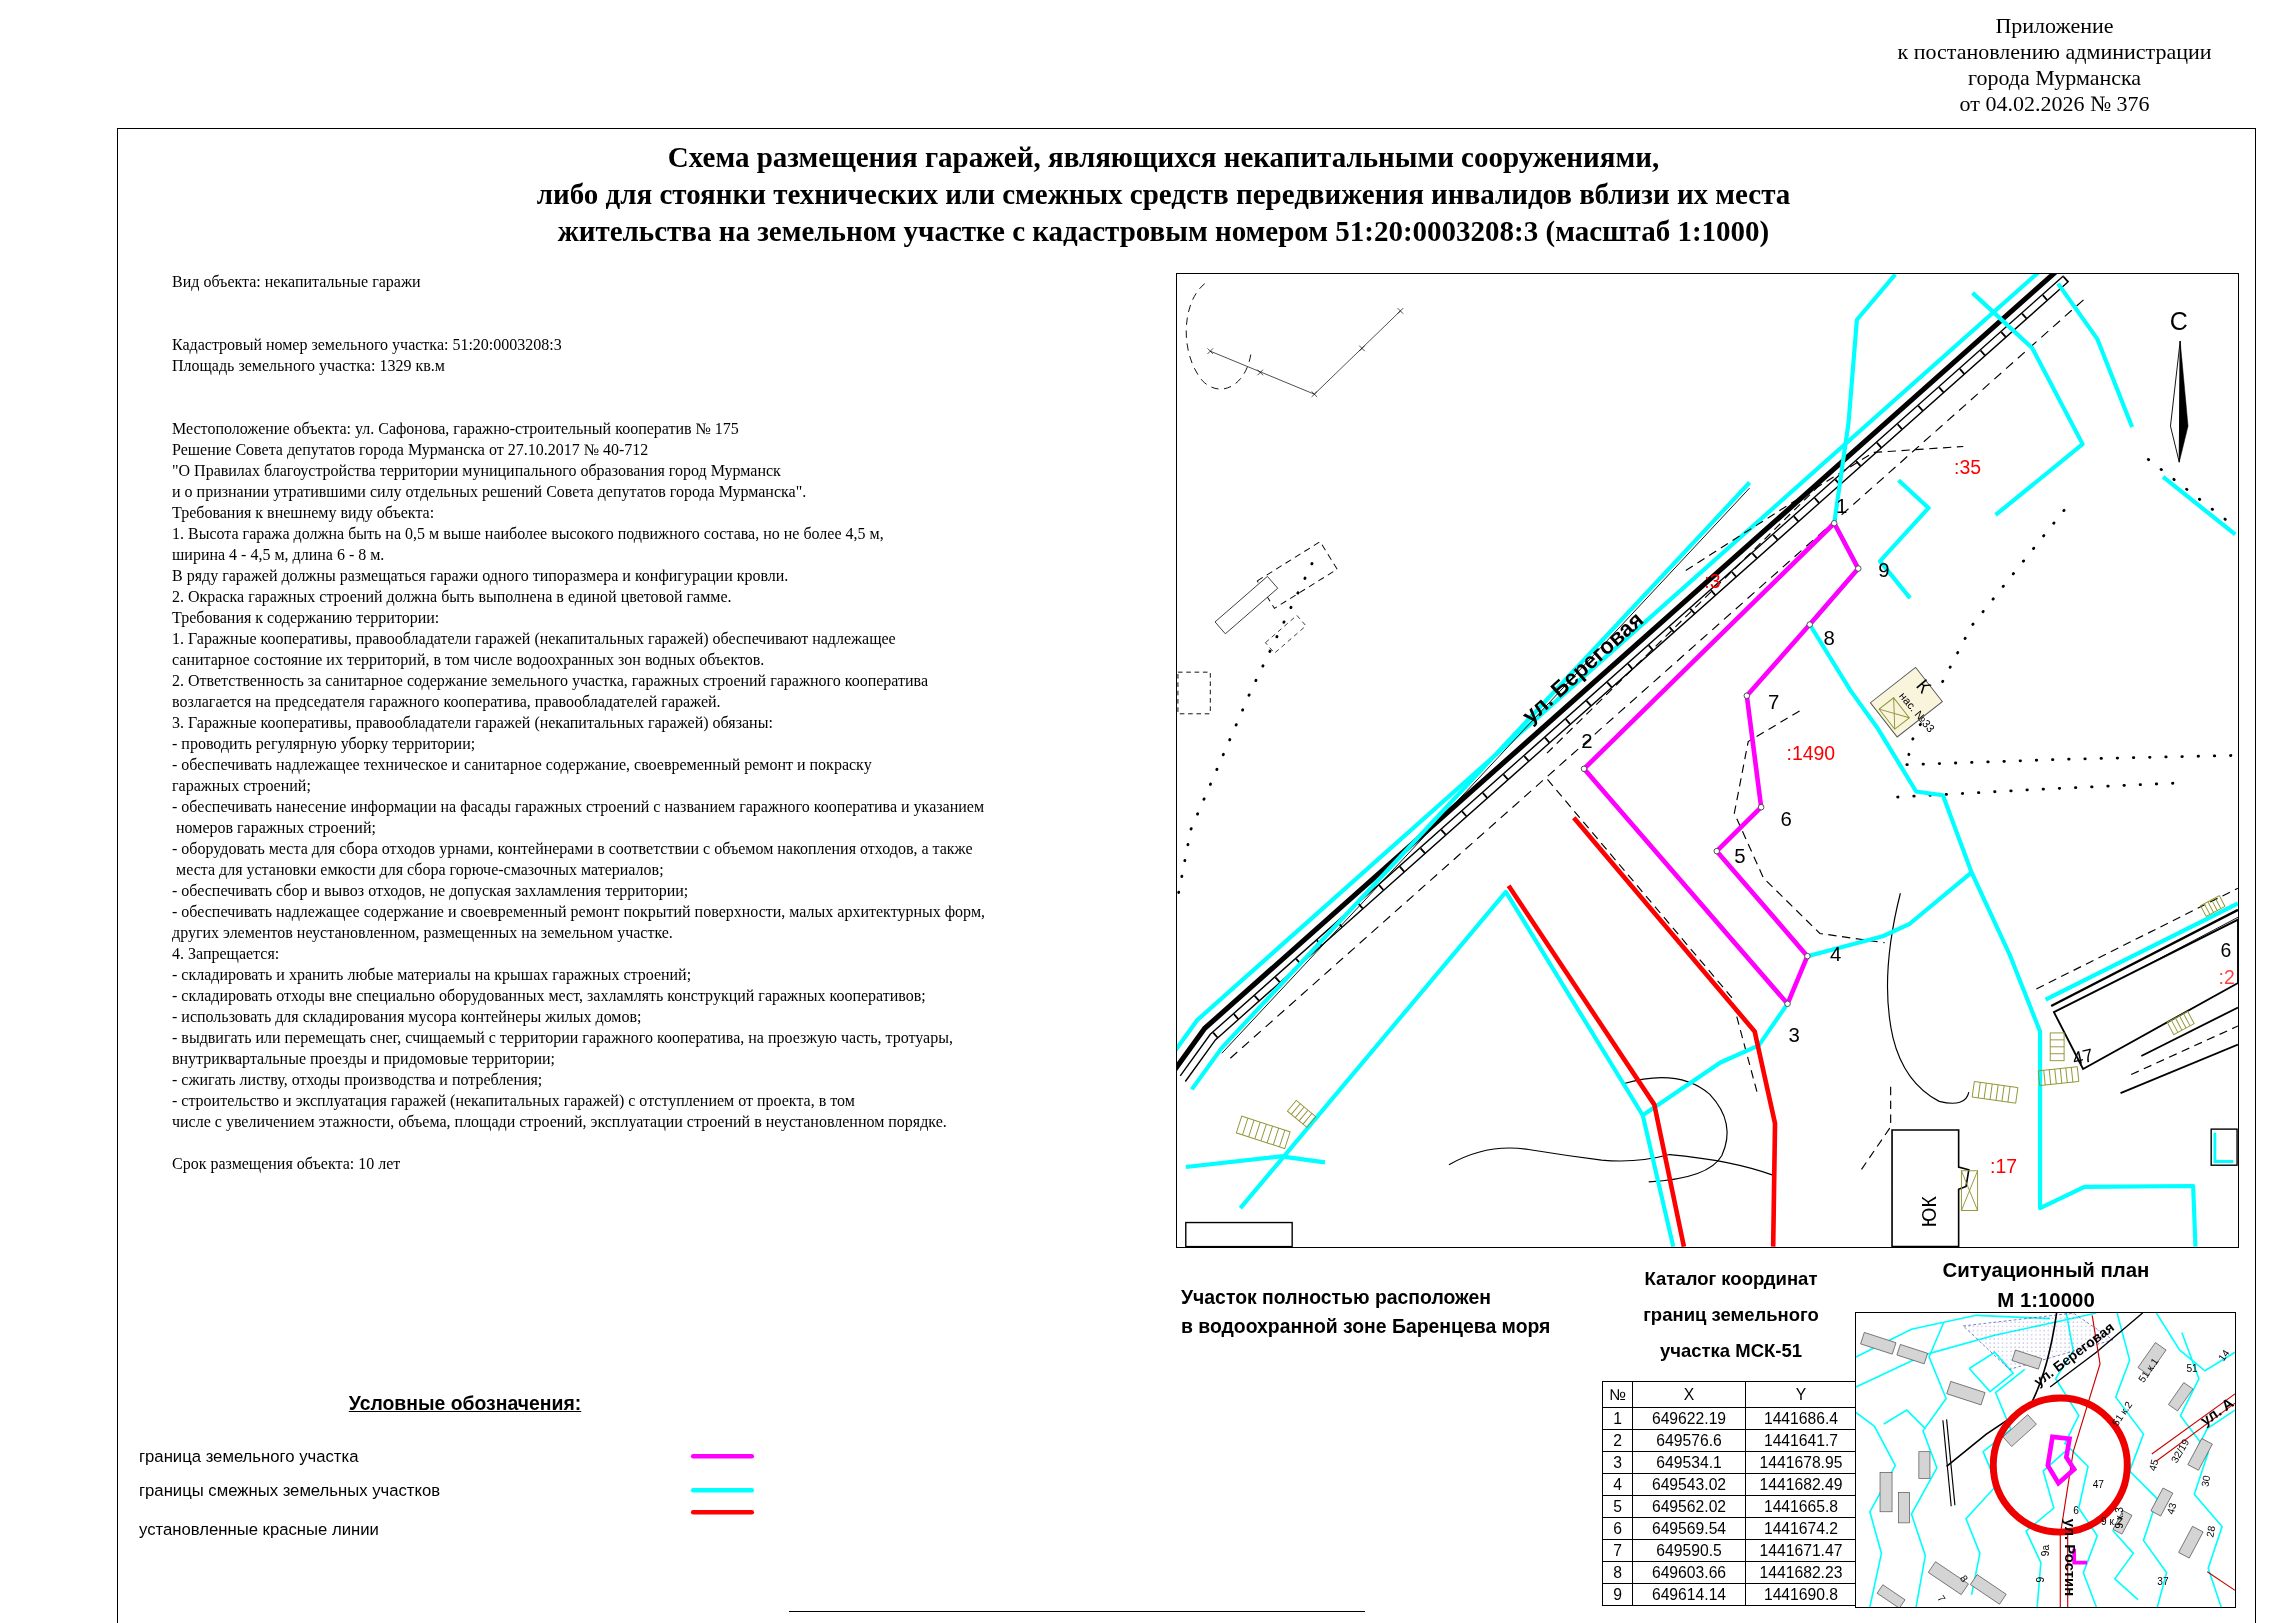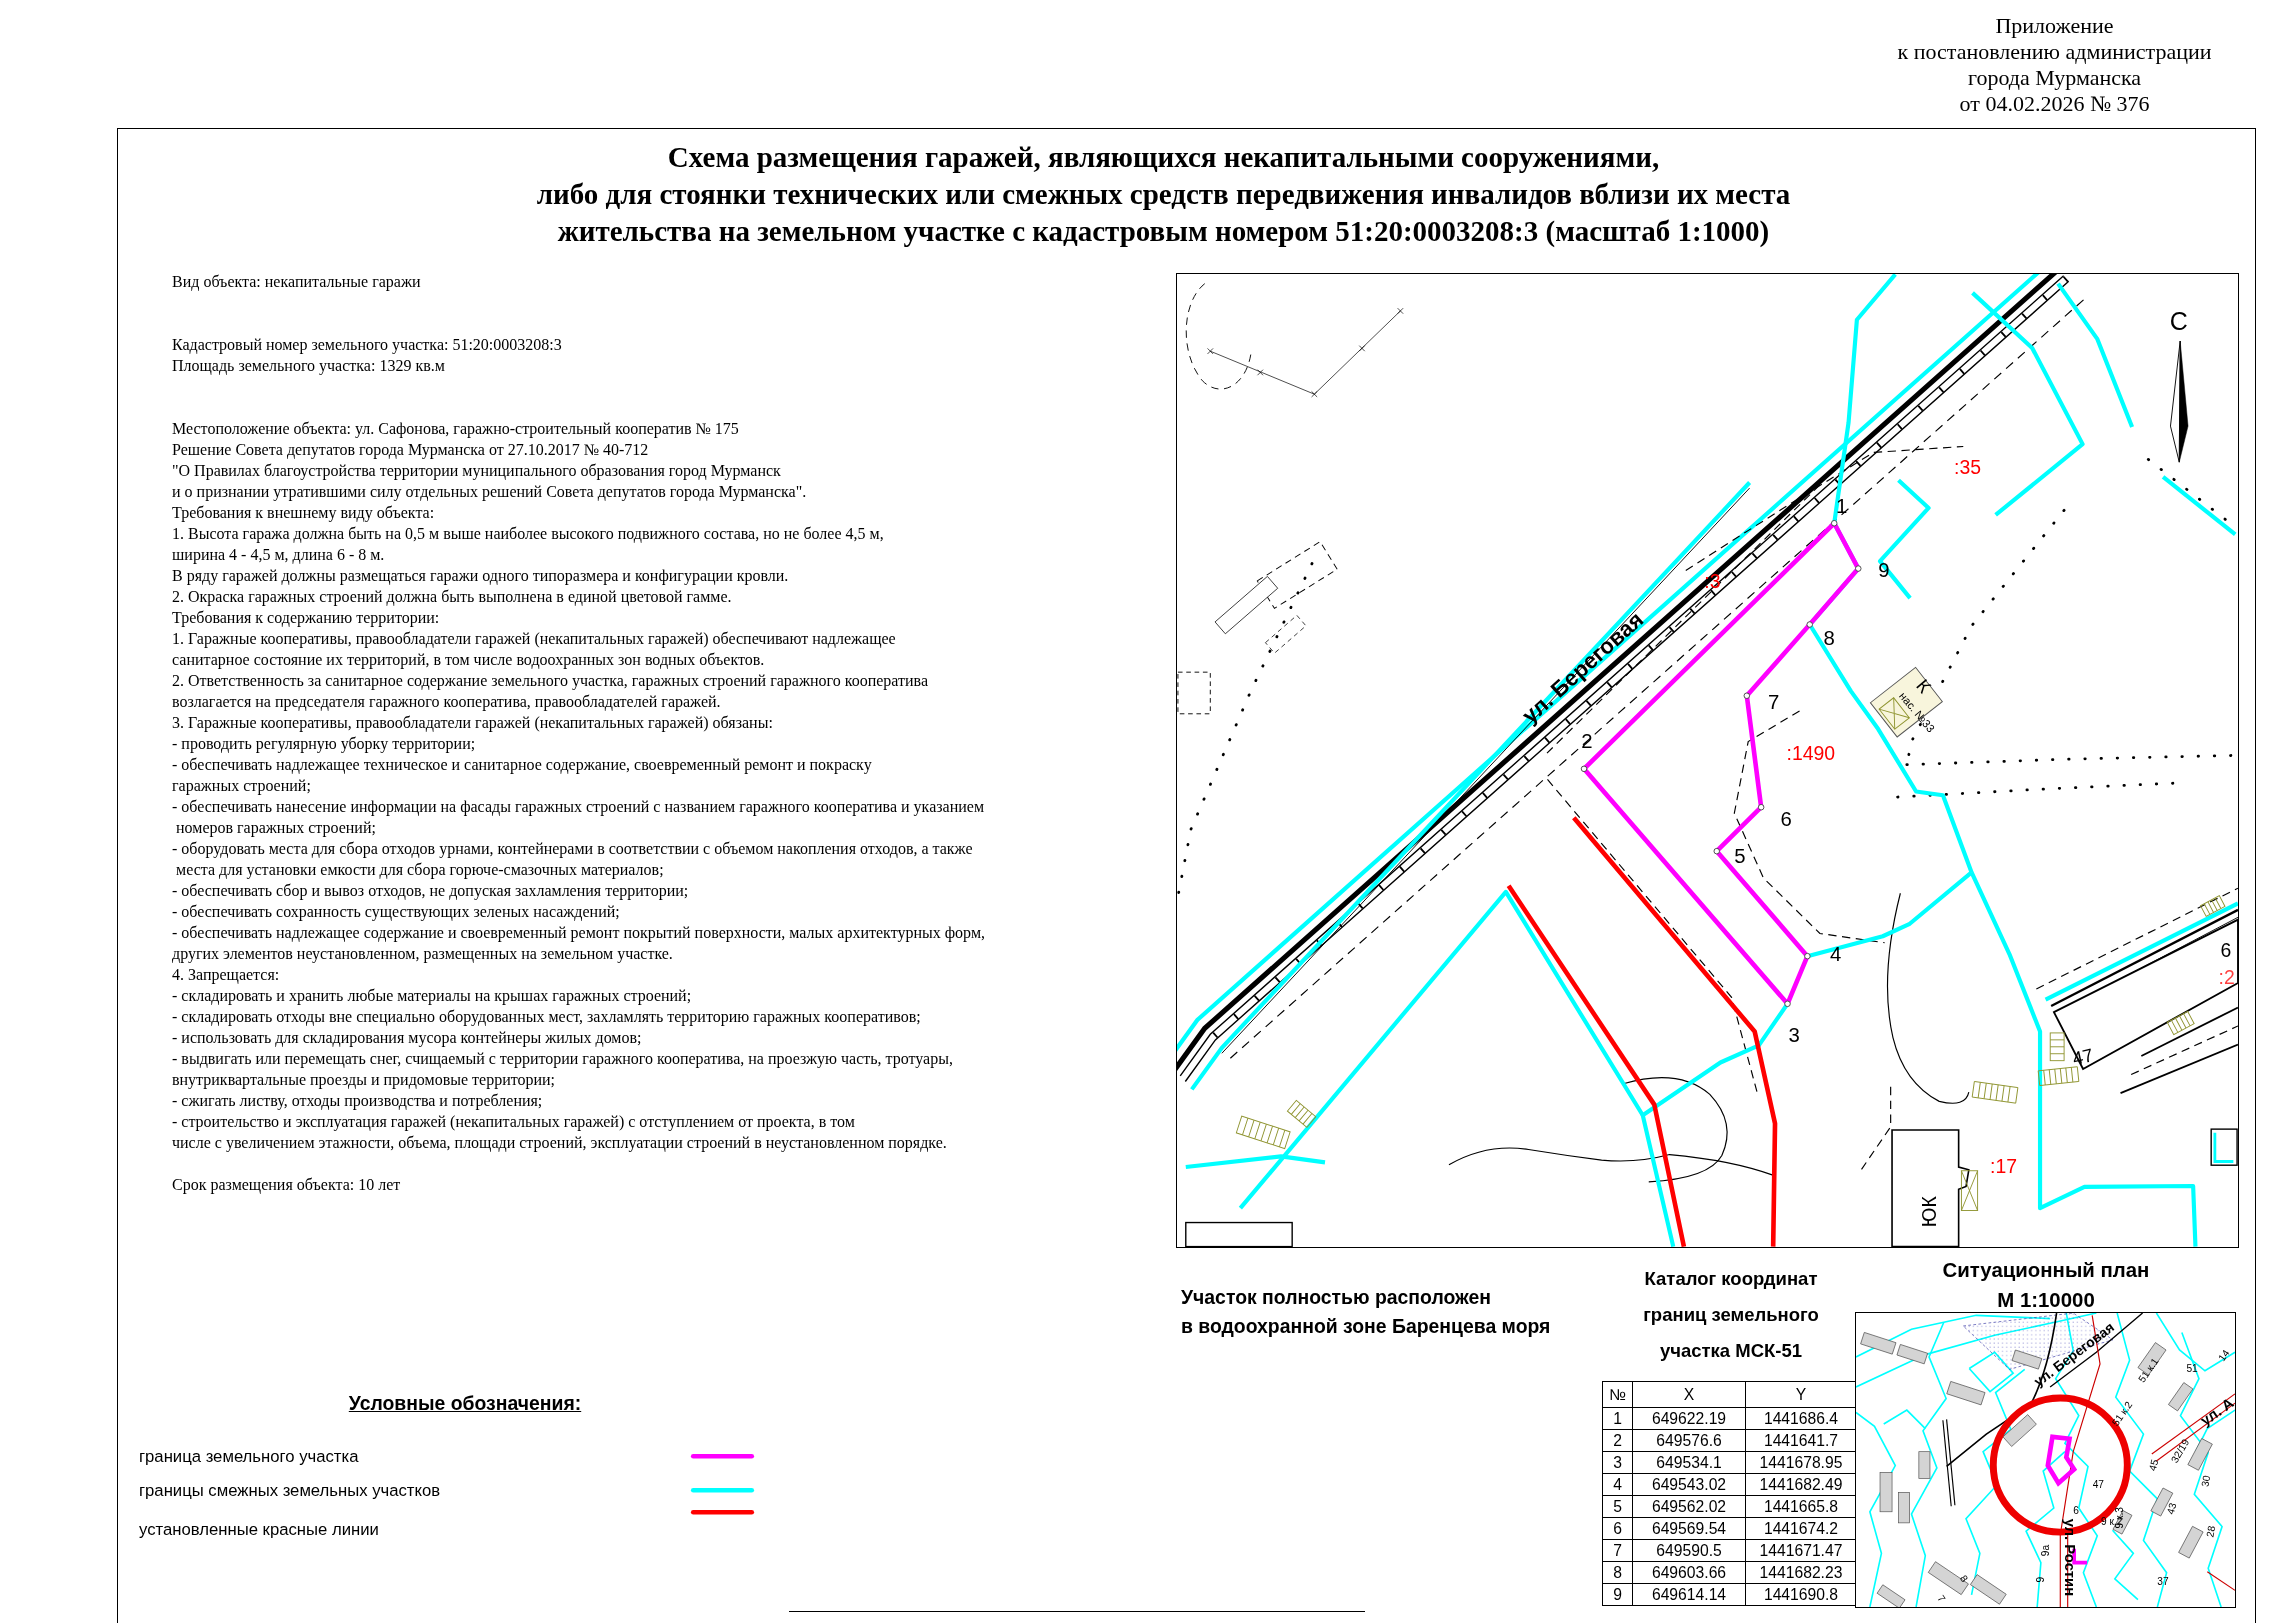--- a/index.html
+++ b/index.html
@@ -67,26 +67,25 @@
     <div class="tl">возлагается на председателя гаражного кооператива, правообладателей гаражей.</div>
     <div class="tl">3. Гаражные кооперативы, правообладатели гаражей (некапитальных гаражей) обязаны:</div>
     <div class="tl">- проводить регулярную уборку территории;</div>
     <div class="tl">- обеспечивать надлежащее техническое и санитарное содержание, своевременный ремонт и покраску</div>
     <div class="tl">гаражных строений;</div>
     <div class="tl">- обеспечивать нанесение информации на фасады гаражных строений с названием гаражного кооператива и указанием</div>
     <div class="tl"> номеров гаражных строений;</div>
     <div class="tl">- оборудовать места для сбора отходов урнами, контейнерами в соответствии с объемом накопления отходов, а также</div>
     <div class="tl"> места для установки емкости для сбора горюче-смазочных материалов;</div>
     <div class="tl">- обеспечивать сбор и вывоз отходов, не допуская захламления территории;</div>
-    <div class="tl">- обеспечивать сохранность существующих зеленых насаждений;</div>
     <div class="tl">- обеспечивать надлежащее содержание и своевременный ремонт покрытий поверхности, малых архитектурных форм,</div>
     <div class="tl">других элементов неустановленном, размещенных на земельном участке.</div>
     <div class="tl">4. Запрещается:</div>
     <div class="tl">- складировать и хранить любые материалы на крышах гаражных строений;</div>
-    <div class="tl">- складировать отходы вне специально оборудованных мест, захламлять территорию гаражных кооперативов;</div>
+    <div class="tl">- складировать отходы вне специально оборудованных мест, захламлять конструкций гаражных кооперативов;</div>
     <div class="tl">- использовать для складирования мусора контейнеры жилых домов;</div>
     <div class="tl">- выдвигать или перемещать снег, счищаемый с территории гаражного кооператива, на проезжую часть, тротуары,</div>
     <div class="tl">внутриквартальные проезды и придомовые территории;</div>
     <div class="tl">- сжигать листву, отходы производства и потребления;</div>
     <div class="tl">- строительство и эксплуатация гаражей (некапитальных гаражей) с отступлением от проекта, в том</div>
     <div class="tl">числе с увеличением этажности, объема, площади строений, эксплуатации строений в неустановленном порядке.</div>
     <div class="tl"></div>
     <div class="tl">Срок размещения объекта: 10 лет</div>
   </div>
 

